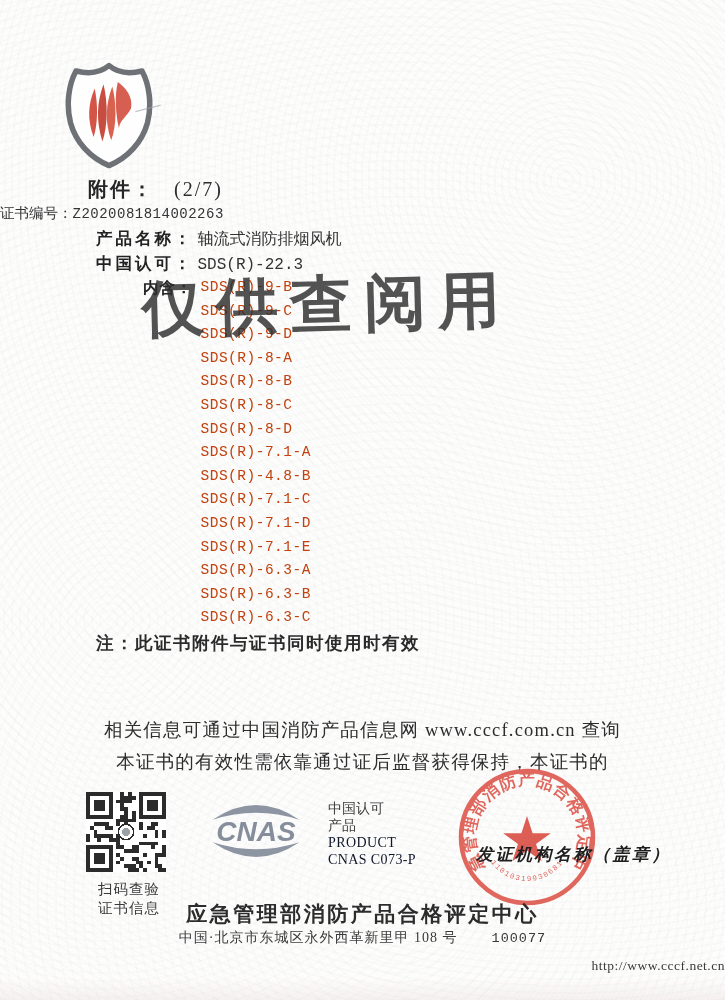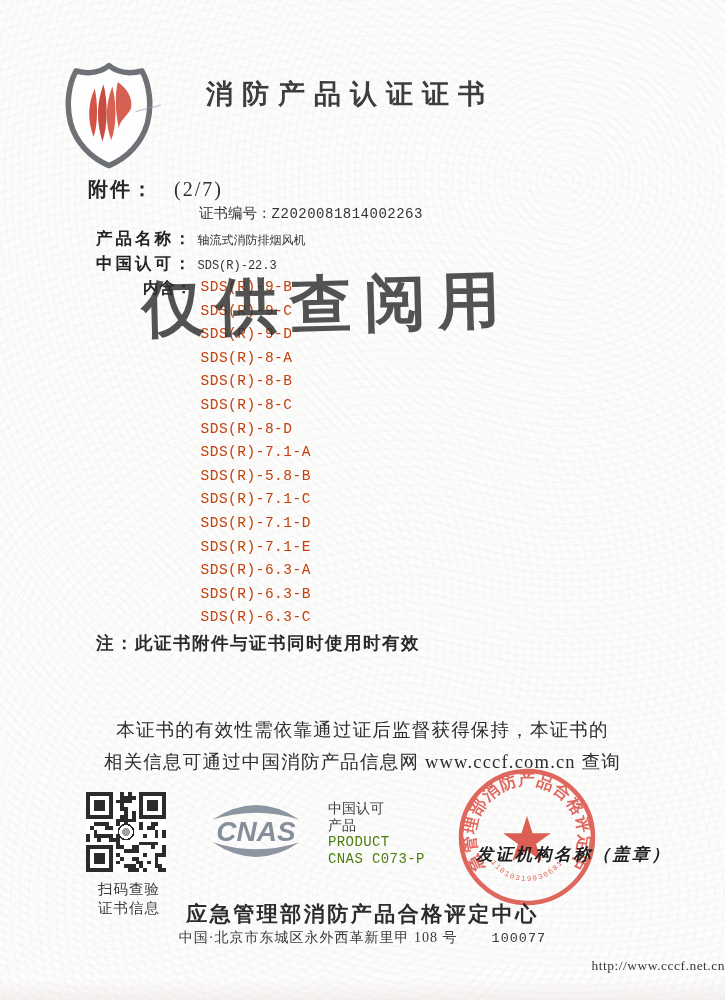--- a/index.html
+++ b/index.html
@@ -39,26 +39,26 @@
     margin-top:14px; font-size:14.5px; color:#595959;
     font-family:"Liberation Sans","DejaVu Sans",sans-serif;
     letter-spacing:.6px; white-space:nowrap;
   }
 
   
   .attachment { left:88px; top:176px; font-size:20px; }
   .attachment .lbl { font-weight:bold; color:#262626; letter-spacing:2px; }
   .attachment .val { font-family:"Liberation Serif",serif; margin-left:20px; letter-spacing:2px; }
 
-  .cert-no { left:0; top:204px; width:622px; text-align:center; font-size:14.5px; color:#343434; }
+  .cert-no { left:0; top:204px; width:622px; text-align:left; font-size:14.5px; color:#343434; }
   .cert-no .num { font-family:"Liberation Mono","DejaVu Sans Mono",monospace; font-size:14px; letter-spacing:.5px; }
 
   .field { left:96px; font-size:16.5px; white-space:nowrap; }
   .field .lbl { font-weight:bold; letter-spacing:3px; color:#222; }
-  .field .val { font-family:"Liberation Mono","DejaVu Sans Mono",monospace; font-size:12px; color:#333; margin-left:4px; }
+  .field .val { font-family:"Liberation Mono","DejaVu Sans Mono",monospace; font-size:16px; color:#333; margin-left:4px; }
   .field-1 { top:228px; }
   .field-2 { top:253px; }
 
   .contains { left:143px; top:276px; display:flex; align-items:flex-start; }
   .contains .lbl { font-weight:bold; font-size:15.5px; letter-spacing:1px; color:#222; line-height:23.6px; }
   .contains .items { margin-left:8px; }
   .contains .item {
     font-family:"Liberation Mono","DejaVu Sans Mono",monospace;
     font-size:14.5px; color:#c2410c; line-height:23.6px; letter-spacing:.5px;
   }
@@ -79,21 +79,21 @@
   .statement { left:0; top:714px; width:725px; text-align:center; font-size:18.5px; color:#2d2d2d; letter-spacing:1.2px; }
   .statement .line { line-height:32px; white-space:nowrap; }
 
   
   .qr-block { left:86px; top:792px; width:90px; text-align:left; }
   .qr-code  { width:80px; height:80px; display:block; }
   .qr-caption { margin-top:8px; margin-left:12px; font-size:14.5px; color:#3a3a3a; line-height:19px; letter-spacing:1px; }
 
   .cnas-logo { left:200px; top:795px; width:112px; height:72px; }
   .cnas-text { left:328px; top:800px; font-size:14px; color:#3c3c3c; line-height:17px; }
-  .cnas-text .en { font-family:Liberation Mono, monospace; color:#4d7c0f; letter-spacing:.4px; }
+  .cnas-text .en { font-family:Liberation Serif, serif; color:#0f172a; letter-spacing:.4px; }
 
   .stamp { left:452px; top:762px; width:150px; height:150px; opacity:.88; }
   .issuer-line {
     left:476px; top:843px; font-size:17px; color:#1f1f1f;
     font-style:italic; letter-spacing:2.5px; white-space:nowrap;
     font-family:"DejaVu Serif","Liberation Serif",serif;
     font-weight:bold;
   }
 
   .footer-org { left:0; top:900px; width:725px; text-align:center; font-size:21px; font-weight:bold; color:#2c2c2c; letter-spacing:2.5px; }
@@ -110,21 +110,20 @@
 <svg class="abs logo" viewBox="0 0 100 100" aria-hidden="true">
   <path d="M50 5 C57 11 68 13 80 10 C87 23 89 41 85 57 C80 75 67 89 50 96 C33 89 20 75 15 57 C11 41 13 23 20 10 C32 13 43 11 50 5 Z" fill="#ffffff" stroke="#565a60" stroke-width="5" stroke-linejoin="round" opacity=".85"></path>
   <path d="M37 26 C31 40 30 54 36 70 C40 58 40 40 37 26 Z" fill="#cf4334" opacity=".9"></path>
   <path d="M45 22 C39 38 38 55 44 74 C49 60 49 38 45 22 Z" fill="#c23a2c" opacity=".9"></path>
   <path d="M53 24 C47 40 46 56 52 73 C57 59 57 40 53 24 Z" fill="#d4503d" opacity=".9"></path>
   <path d="M58 20 C66 26 72 34 70 44 C66 52 60 54 59 62 C56 48 55 33 58 20 Z" fill="#cf4334" opacity=".85"></path>
   <path d="M74 47 L97 41" stroke="#9aa0a8" stroke-width="1.2" opacity=".6"></path>
 </svg>
 
 <div class="abs titles">
-  <div class="title-cn">消防产品认证证书</div>
 </div>
 
 <div class="abs attachment">
   <span class="lbl">附件：</span><span class="val">(2/7)</span>
 </div>
 
 <div class="abs cert-no">
   <span>证书编号：</span><span class="num">Z2020081814002263</span>
 </div>
 
@@ -139,39 +138,39 @@
   <span class="lbl">内含：</span>
   <div class="items">
     <div class="item">SDS(R)-9-B</div>
     <div class="item">SDS(R)-9-C</div>
     <div class="item">SDS(R)-9-D</div>
     <div class="item">SDS(R)-8-A</div>
     <div class="item">SDS(R)-8-B</div>
     <div class="item">SDS(R)-8-C</div>
     <div class="item">SDS(R)-8-D</div>
     <div class="item">SDS(R)-7.1-A</div>
-    <div class="item">SDS(R)-5.8-B</div>
+    <div class="item">SDS(R)-4.8-B</div>
     <div class="item">SDS(R)-7.1-C</div>
     <div class="item">SDS(R)-7.1-D</div>
     <div class="item">SDS(R)-7.1-E</div>
     <div class="item">SDS(R)-6.3-A</div>
     <div class="item">SDS(R)-6.3-B</div>
     <div class="item">SDS(R)-6.3-C</div>
   </div>
 </div>
 
 <div class="abs watermark">仅供查阅用</div>
 
 <div class="abs note">
   <span class="lbl">注：</span><span class="txt">此证书附件与证书同时使用时有效</span>
 </div>
 
 <div class="abs statement">
+  <div class="line">相关信息可通过中国消防产品信息网 www.cccf.com.cn 查询</div>
   <div class="line">本证书的有效性需依靠通过证后监督获得保持，本证书的</div>
-  <div class="line">相关信息可通过中国消防产品信息网 www.cccf.com.cn 查询</div>
 </div>
 
 <div class="abs qr-block">
   <svg class="qr-code" viewBox="0 0 21 21" shape-rendering="crispEdges" aria-hidden="true">
     <rect x="0" y="0" width="21" height="21" fill="#fff"></rect>
     <g id="qr-modules" fill="#2b2b2b">
         <rect x="9" y="0" width="1" height="1"></rect>
         <rect x="11" y="0" width="1" height="1"></rect>
         <rect x="9" y="1" width="1" height="1"></rect>
         <rect x="10" y="1" width="1" height="1"></rect>

